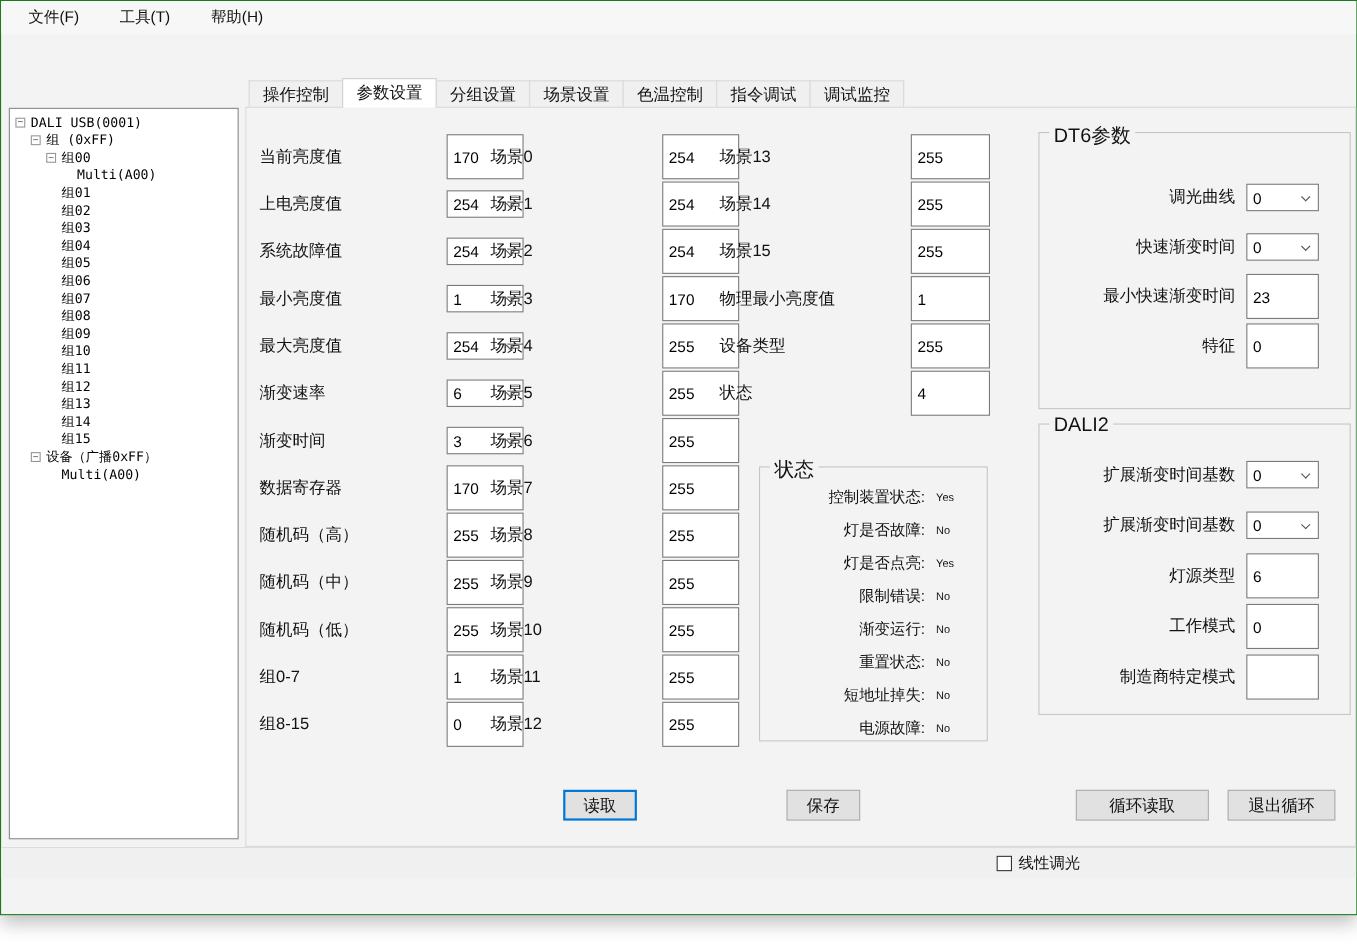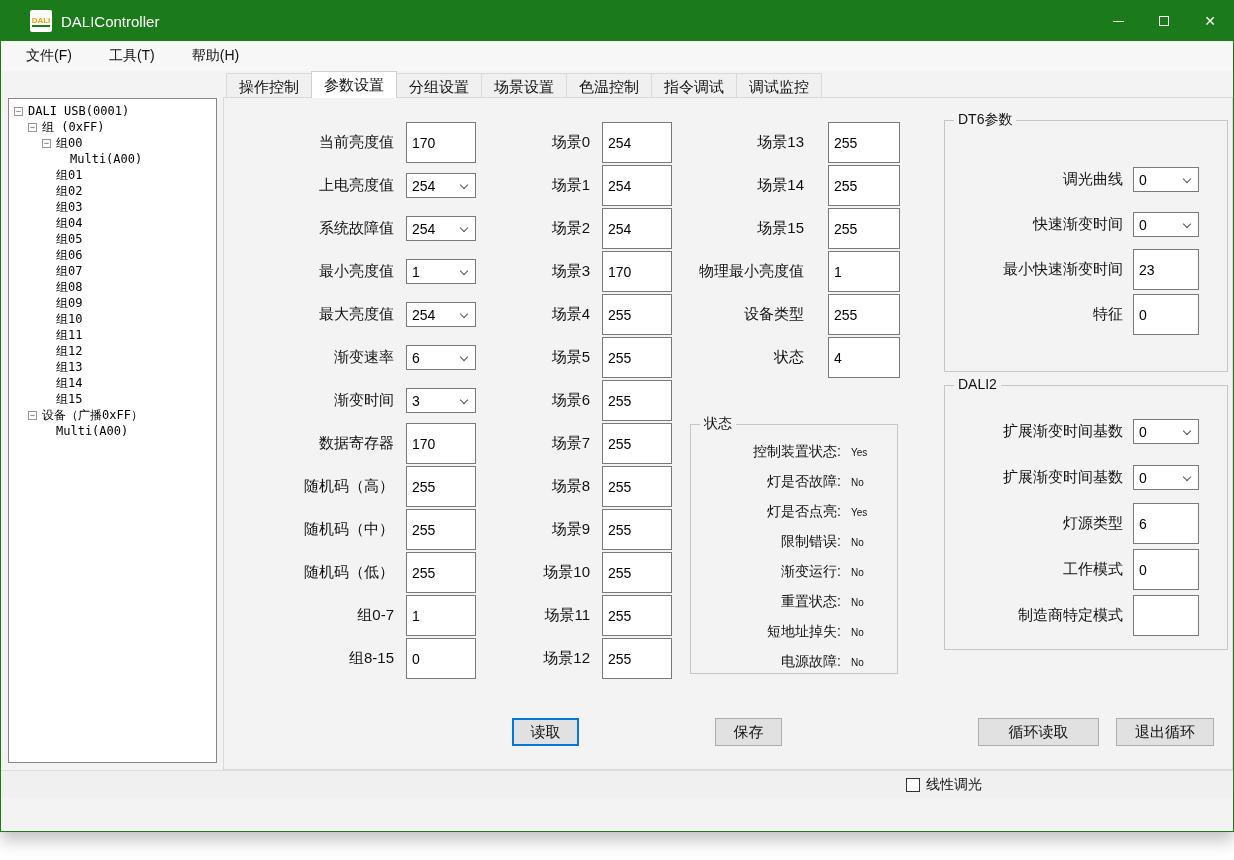--- a/index.html
+++ b/index.html
@@ -39,35 +39,35 @@
          border:1px solid #d9d9d9; border-bottom:none; margin-right:-1px; color:#111; }
   .tab.sel { background:#fff; height:27px; position:relative; z-index:3; border-color:#cfcfcf; }
 
   
   .panel { position:absolute; left:222px; top:96px; width:1010px; height:673px; background:#f3f3f3;
            border:1px solid #d9d9d9; }
 
   .col { position:absolute; top:32px; }
   .col1 { left:12px; }  .col2 { left:222px; }  .col3 { left:430px; }
   .row { display:flex; align-items:center; height:25px; margin-bottom:18px; }
-  .lbl { font-size:15px; color:#111; text-align:right; flex:none; }
+  .lbl { font-size:15px; color:#111; text-align:left; flex:none; }
   .col1 .lbl { width:158px; } .col1 .ctlgap { width:12px; flex:none; }
   .col2 .lbl { width:144px; } .col2 .ctlgap { width:12px; flex:none; }
   .col3 .lbl { width:150px; } .col3 .ctlgap { width:24px; flex:none; }
   .txt { width:70px; height:41px; border:1px solid #7a7a7a; background:#fff; font-size:14px;
          padding-left:5px; font-family:inherit; color:#000; flex:none; }
   .col3 .txt { width:72px; }
   .selbox { width:70px; height:25px; border:1px solid #7a7a7a; background:#fff; display:flex;
             align-items:center; padding-left:5px; font-size:14px; position:relative; flex:none; }
   .chev { position:absolute; right:8px; top:8px; width:6px; height:6px;
           border-right:1.5px solid #555; border-bottom:1.5px solid #555; transform:rotate(45deg); }
 
   
   .group { position:absolute; border:1px solid #c6c6c6; }
-  .gtitle { position:absolute; top:-10px; left:9px; background:#f3f3f3; padding:0 4px; font-size:14px; color:#111; }
+  .gtitle { position:absolute; top:-10px; left:9px; background:#f3f3f3; padding:0 4px; font-size:18px; color:#111; }
   .group-status { left:466px; top:326px; width:208px; height:250px; padding-top:12px; }
   .srow { display:flex; align-items:center; height:30px; }
   .slbl { width:150px; text-align:right; font-size:14px; color:#111; flex:none; }
   .sval { margin-left:10px; font-size:10px; color:#111; }
   .group-dt6 { left:720px; top:22px; width:284px; height:252px; padding-top:46px; }
   .group-dali2 { left:720px; top:287px; width:284px; height:265px; padding-top:33px; }
   .grow { display:flex; align-items:center; height:25px; }
   .group-dt6 .grow { margin-bottom:20px; }
   .group-dali2 .grow { margin-bottom:21px; }
   .glbl { width:188px; text-align:right; padding-right:10px; font-size:15px; color:#111; flex:none; }
@@ -92,37 +92,20 @@
                border-top:1px solid #d4d4d4; display:flex; align-items:center; font-size:14px; color:#111; }
   .sb-item { margin-left:38px; }
   .sb-item:first-child { margin-left:8px; }
   .grip { position:absolute; right:3px; bottom:4px; }
 </style>
 </head>
 <body>
 
 <div class="window">
 
-  <div class="titlebar">
-    <span class="appicon">
-        <span class="appicon-txt">DALI</span>
-      </span>
-    <span class="wtitle">DALIController</span>
-    <div class="winbtns">
-      <div class="winbtn">
-          <span class="minbar"></span>
-        </div>
-      <div class="winbtn">
-          <span class="maxbox"></span>
-        </div>
-      <div class="winbtn">
-          <span class="closex">✕</span>
-        </div>
-    </div>
-  </div>
 
   <div class="menubar">
     <span class="menu-item">文件(F)</span>
     <span class="menu-item">工具(T)</span>
     <span class="menu-item">帮助(H)</span>
   </div>
 
   <div class="tree" id="tree">
       <div class="tree-row" style="padding-left: 5px;">
         <span class="tbox">−</span>

